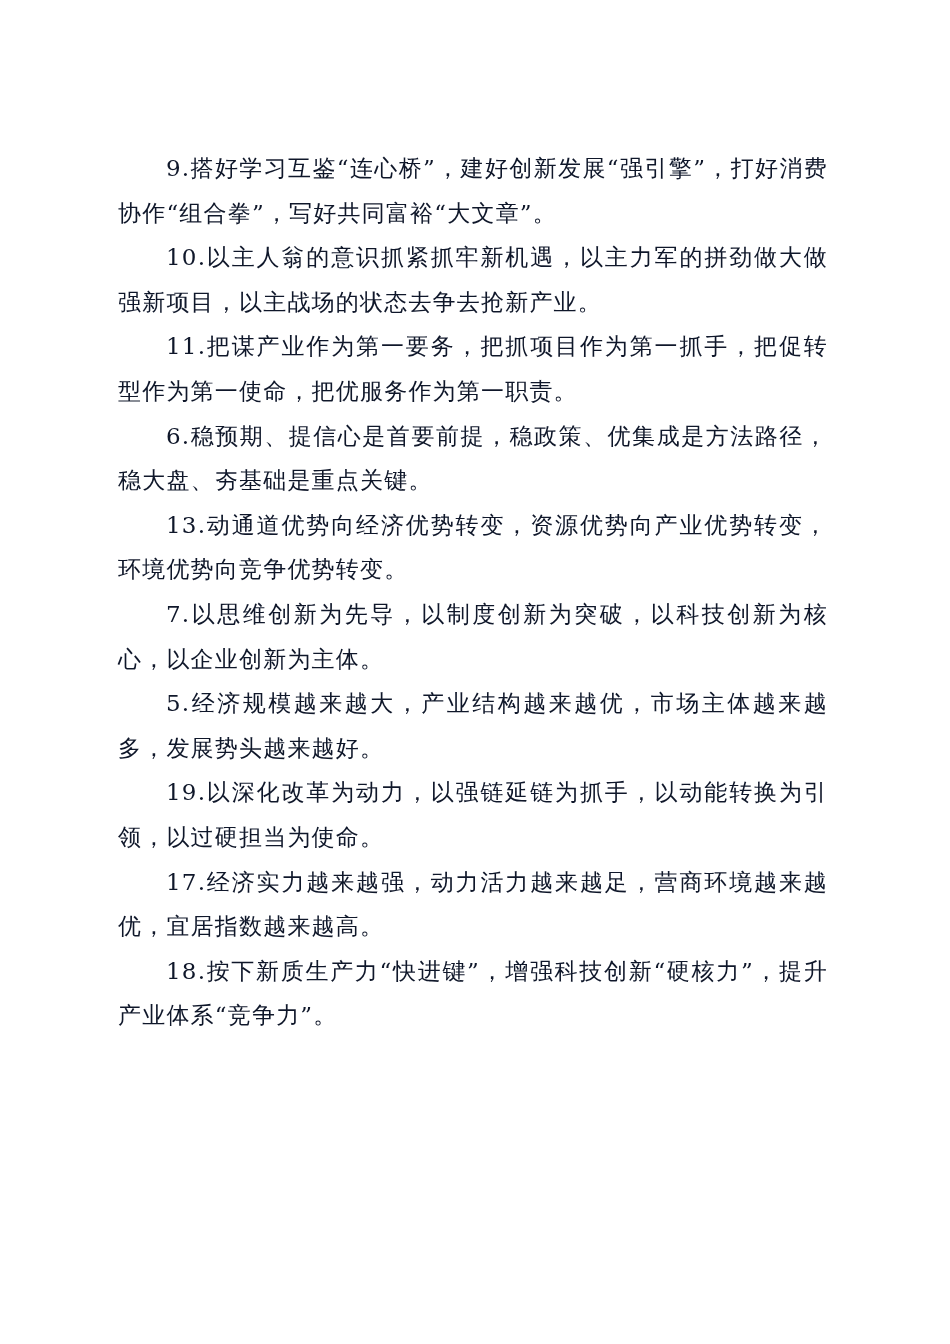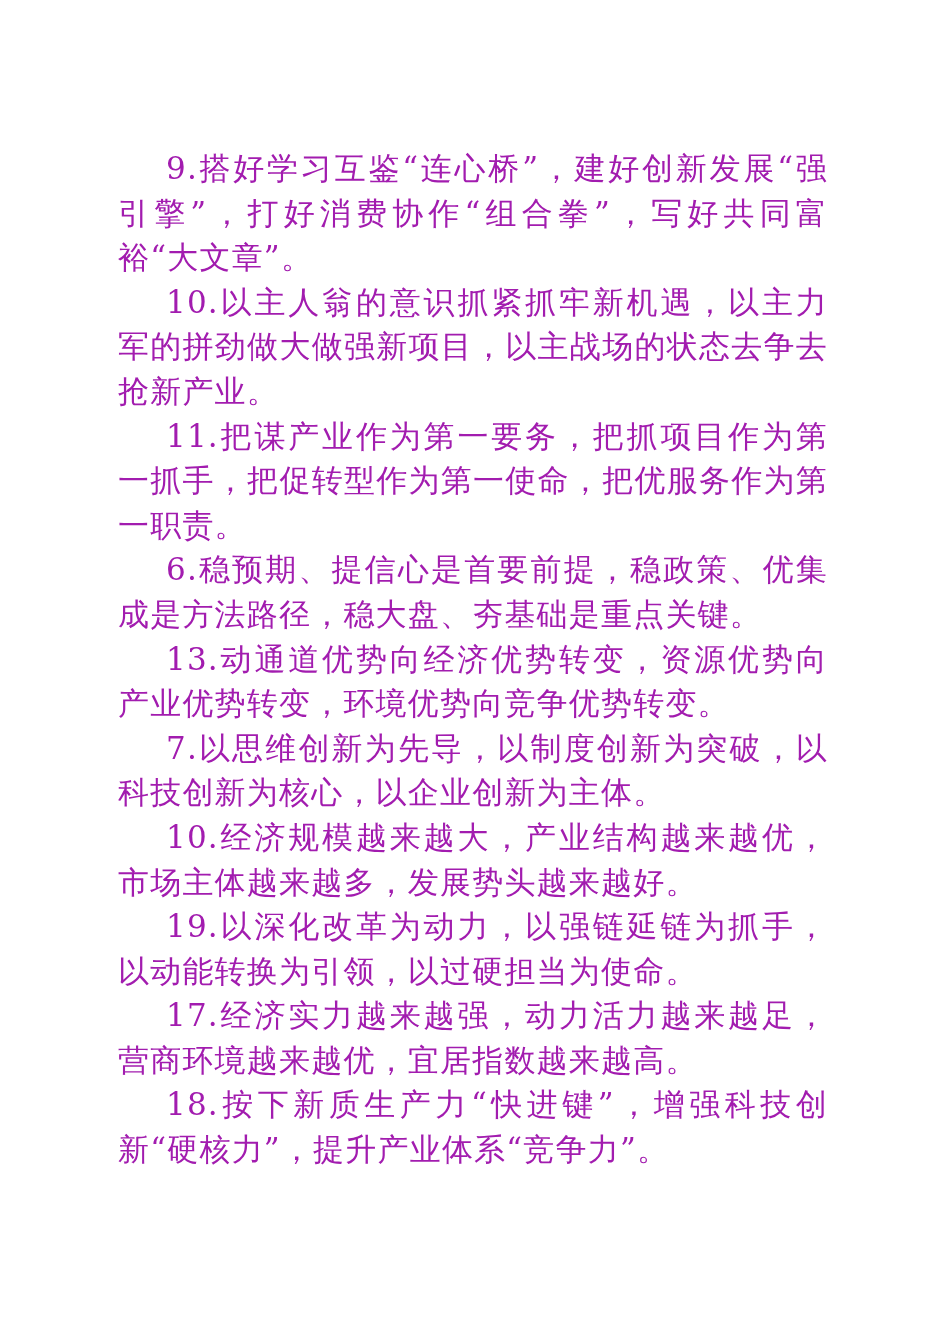--- a/index.html
+++ b/index.html
@@ -12,38 +12,38 @@
       height: 1344px;
       position: relative;
       overflow: hidden;
     }
     .page {
       position: absolute;
       left: 118px;
       top: 146px;
       width: 710px;
       font-family: "DejaVu Serif", "Liberation Serif", serif;
-      font-size: 31px;
+      font-size: 23px;
       line-height: 44.6px;
-      color: #a21caf;
+      color: #0f172a;
       letter-spacing: 1.2px;
     }
     .para {
       margin: 0;
       text-indent: 48px;
       text-align: justify;
     }
   </style>
 </head>
 <body>
 
 <div class="page">
   <p class="para">9.搭好学习互鉴“连心桥”，建好创新发展“强引擎”，打好消费协作“组合拳”，写好共同富裕“大文章”。</p>
   <p class="para">10.以主人翁的意识抓紧抓牢新机遇，以主力军的拼劲做大做强新项目，以主战场的状态去争去抢新产业。</p>
   <p class="para">11.把谋产业作为第一要务，把抓项目作为第一抓手，把促转型作为第一使命，把优服务作为第一职责。</p>
   <p class="para">6.稳预期、提信心是首要前提，稳政策、优集成是方法路径，稳大盘、夯基础是重点关键。</p>
   <p class="para">13.动通道优势向经济优势转变，资源优势向产业优势转变，环境优势向竞争优势转变。</p>
   <p class="para">7.以思维创新为先导，以制度创新为突破，以科技创新为核心，以企业创新为主体。</p>
-  <p class="para">10.经济规模越来越大，产业结构越来越优，市场主体越来越多，发展势头越来越好。</p>
+  <p class="para">5.经济规模越来越大，产业结构越来越优，市场主体越来越多，发展势头越来越好。</p>
   <p class="para">19.以深化改革为动力，以强链延链为抓手，以动能转换为引领，以过硬担当为使命。</p>
   <p class="para">17.经济实力越来越强，动力活力越来越足，营商环境越来越优，宜居指数越来越高。</p>
   <p class="para">18.按下新质生产力“快进键”，增强科技创新“硬核力”，提升产业体系“竞争力”。</p>
 </div>
 
 </body></html>

